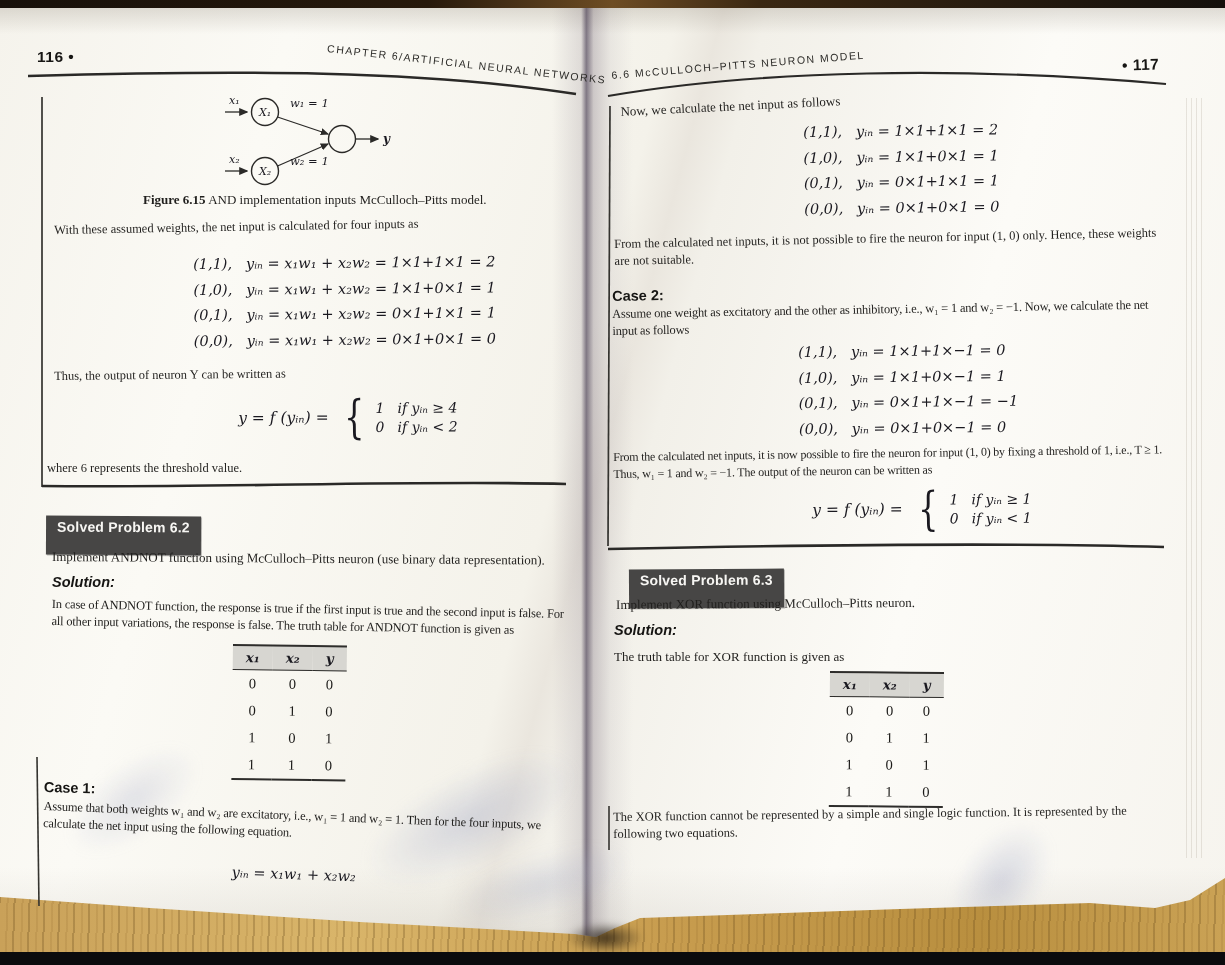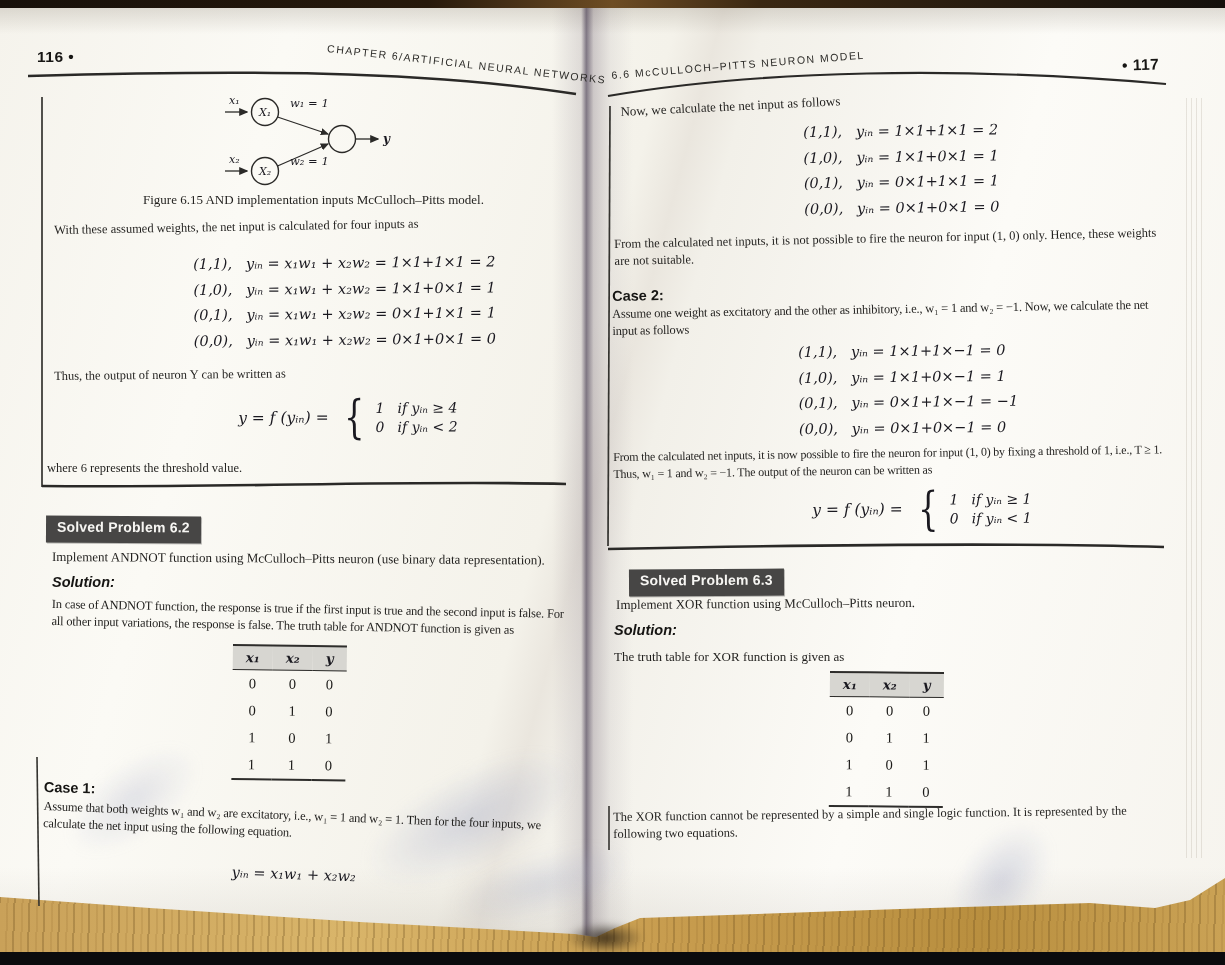--- a/index.html
+++ b/index.html
@@ -50,25 +50,25 @@
   .eqline{white-space:pre;font-style:italic;font-family:"DejaVu Serif","DejaVu Sans",serif;font-size:14.5px;line-height:25.5px;color:#1a1920;}
   .inline-eq{position:absolute;font:italic 14.5px "DejaVu Serif","DejaVu Sans",serif;color:#1a1920;transform-origin:left top;white-space:pre;}
 
   .piecewise{position:absolute;display:flex;align-items:center;gap:7px;transform-origin:left top;}
   .pw-lhs{font:italic 15.5px "DejaVu Serif","DejaVu Sans",serif;color:#1a1920;white-space:pre;}
   .pw-brace{font:44px/1 "DejaVu Serif",serif;color:#1a1920;transform:scale(.72,1.05);}
   .pw-cases{display:flex;flex-direction:column;gap:3px;}
   .pw-case{display:flex;gap:13px;font:italic 14px "DejaVu Serif","DejaVu Sans",serif;color:#1a1920;white-space:pre;}
 
   .badge{position:absolute;background:#474645;color:#f7f6f3;font:bold 14px "Liberation Sans",sans-serif;
-    padding:3px 11px 8px;letter-spacing:.2px;white-space:nowrap;box-shadow:1px 1px 0 rgba(0,0,0,.25);}
+    padding:3px 11px 20px;letter-spacing:.2px;white-space:nowrap;box-shadow:1px 1px 0 rgba(0,0,0,.25);}
   .case-title{position:absolute;font:bold 14.5px "Liberation Sans",sans-serif;color:#161513;transform-origin:left top;}
   .solution-label{position:absolute;font:italic bold 14.5px "Liberation Sans",sans-serif;color:#161513;text-align:right;}
   .caption{position:absolute;font-size:13px;color:#201f1d;white-space:nowrap;}
-  .caption b{font-weight:normal;text-align:center;}
+  .caption b{font-weight:bold;text-align:center;}
 
   .ttable{position:absolute;border-collapse:collapse;transform-origin:left top;}
   .ttable th{background:#d7d6d1;font:bold italic 13.5px "DejaVu Serif","DejaVu Sans",serif;color:#1a1920;
     padding:3px 13px 4px;border-top:2.4px solid #2e2d2b;border-bottom:1.6px solid #2e2d2b;}
   .ttable td{text-align:center;font-size:14.5px;color:#1c1b19;padding:5px 13px;}
   .ttable tr.last td{border-bottom:2.4px solid #2e2d2b;}
 
   .figure-svg{position:absolute;left:215px;top:90px;}
   .fig-label{font:italic 11px "DejaVu Serif","DejaVu Sans",serif;fill:#1a1920;}
   .fig-weight{font:italic 11.5px "DejaVu Serif","DejaVu Sans",serif;fill:#1a1920;}

